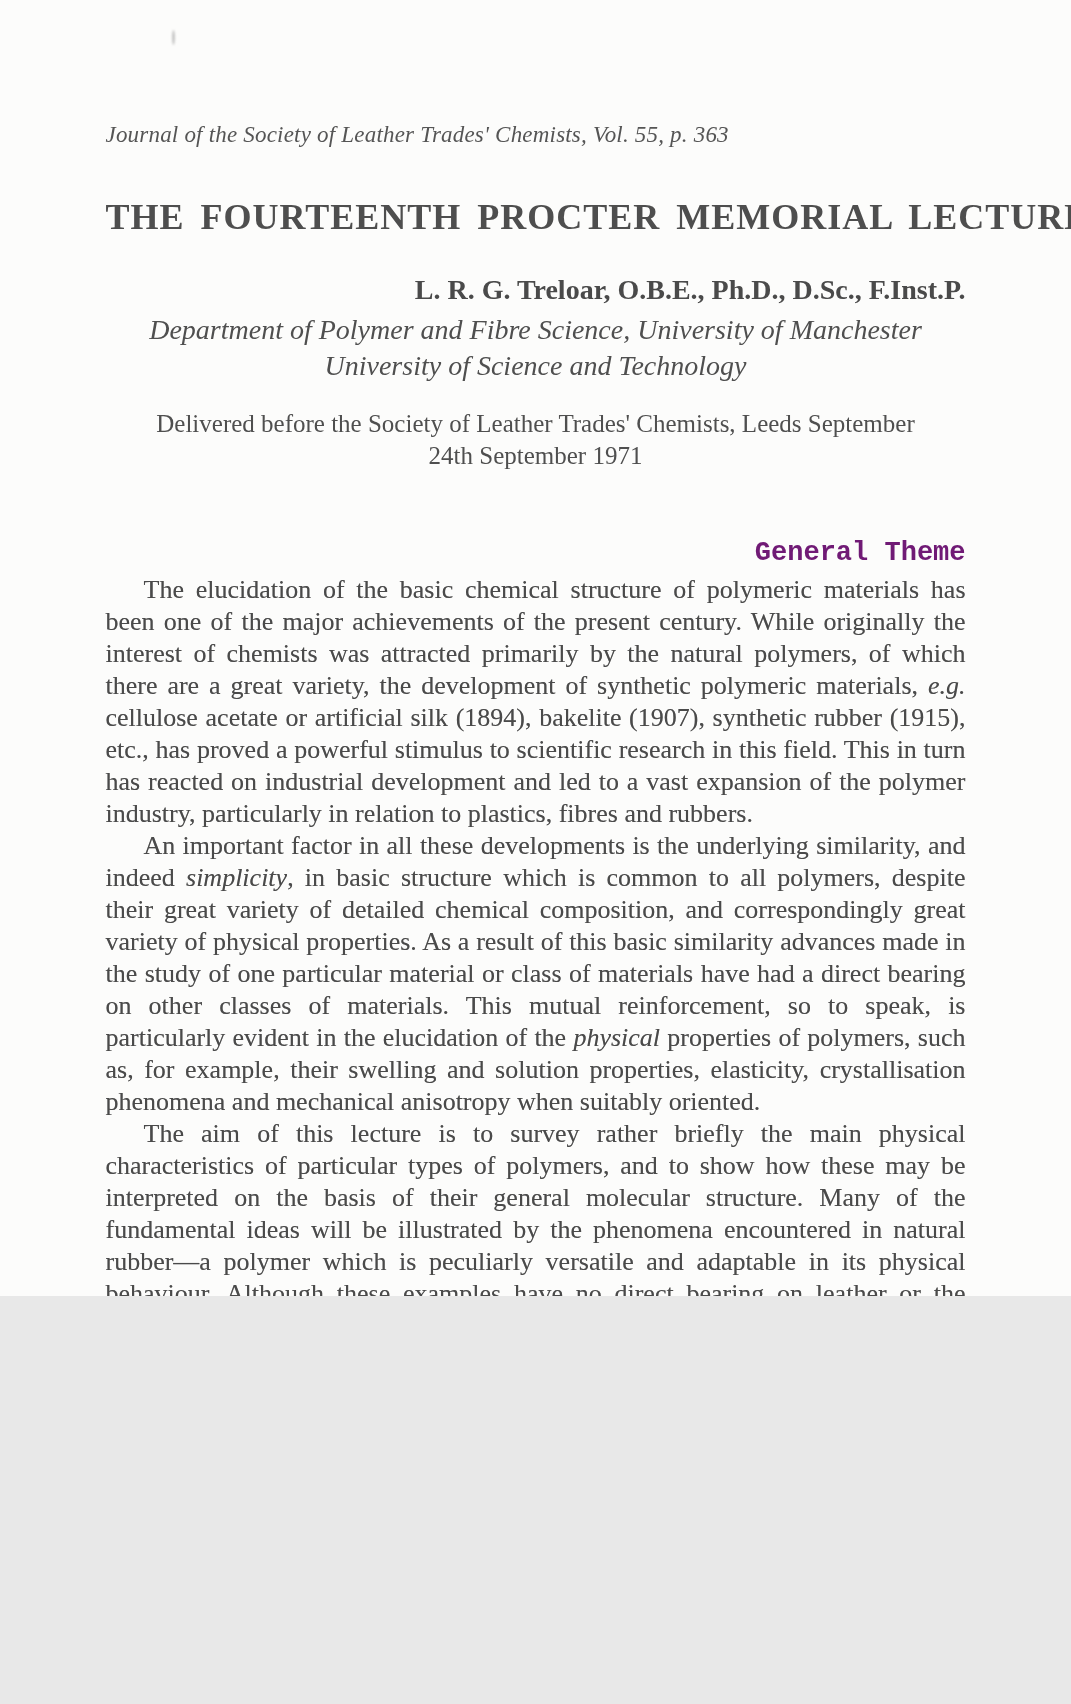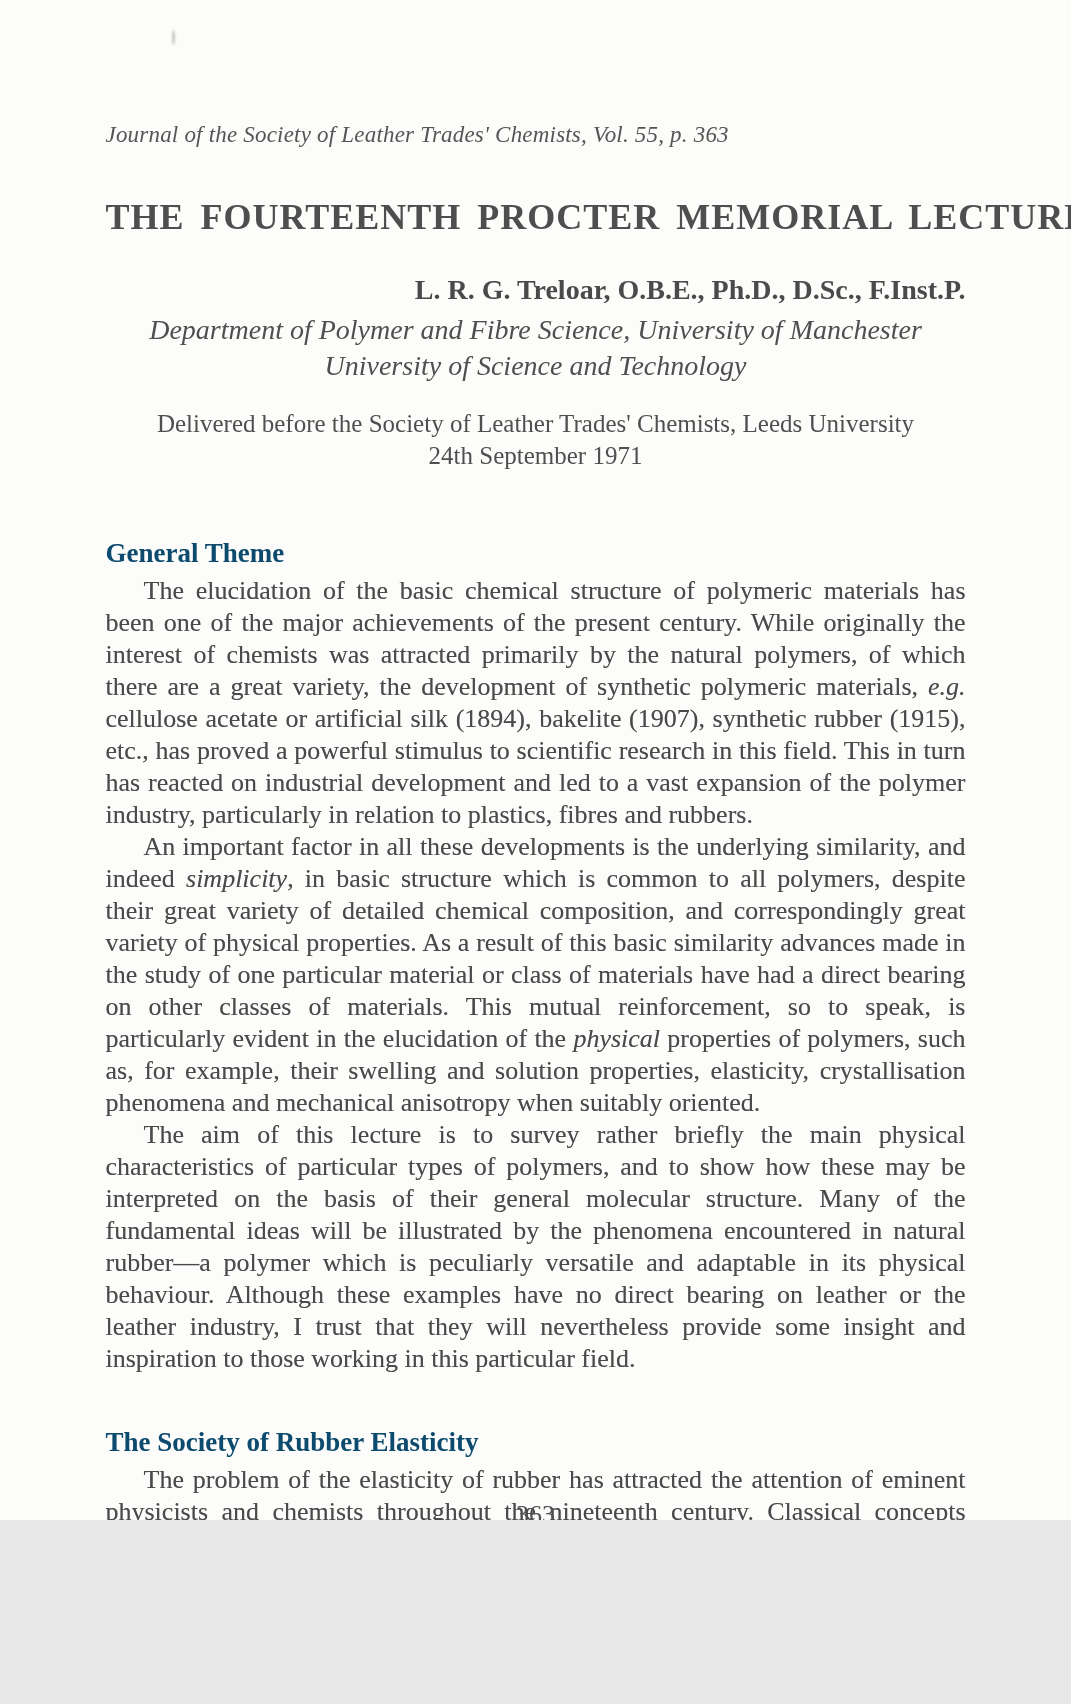--- a/index.html
+++ b/index.html
@@ -3,21 +3,21 @@
 <meta charset="utf-8">
 <style>
   html, body { margin: 0; padding: 0; }
   body {
     background: #e8e8e8;
     font-family: "Liberation Serif", "DejaVu Serif", serif;
   }
   .page {
     position: relative;
     width: 1071px;
-    height: 1520px;
+    height: 1296px;
     margin: 0 auto;
     background: #fcfcfb;
     color: #474747;
     overflow: hidden;
   }
   .scan-speck {
     position: absolute;
     left: 172px;
     top: 30px;
     width: 3px;
@@ -75,24 +75,25 @@
     margin-top: 24px;
     text-align: center;
     font-size: 25px;
     line-height: 32px;
     color: #4f4f4f;
   }
   .sections { margin-top: 40px; }
   .section-heading {
     margin: 0;
     padding: 26px 0 6px 0;
-    text-align: left;
+    text-align: right;
     font-weight: bold;
     font-size: 27px;
-    color: #0c4a6e;
+    color: #701a75;
+    font-family: Liberation Mono, monospace;
   }
   .section-heading.gap-large { padding-top: 52px; }
   .body-para {
     margin: 0;
     font-size: 26px;
     line-height: 32px;
     text-align: justify;
     text-indent: 38px;
     color: #4a4a4a;
     text-shadow: 0 0 .6px rgba(80,80,80,.45);
@@ -121,21 +122,21 @@
 
 
     <div class="author">L. R. G. Treloar, O.B.E., Ph.D., D.Sc., F.Inst.P.</div>
 
     <div class="affiliation">
       <div>Department of Polymer and Fibre Science, University of Manchester</div>
       <div>University of Science and Technology</div>
     </div>
 
     <div class="delivered">
-      <div>Delivered before the Society of Leather Trades' Chemists, Leeds University</div>
+      <div>Delivered before the Society of Leather Trades' Chemists, Leeds September</div>
       <div>24th September 1971</div>
     </div>
 
     <div class="sections">
         <h3 class="section-heading">General Theme</h3>
         <p class="body-para"><span>The elucidation of the basic chemical structure of polymeric materials has been one of the major achievements of the present century. While originally the interest of chemists was attracted primarily by the natural polymers, of which there are a great variety, the development of synthetic polymeric materials, </span><em>e.g.</em><span> cellulose acetate or artificial silk (1894), bakelite (1907), synthetic rubber (1915), etc., has proved a powerful stimulus to scientific research in this field. This in turn has reacted on industrial development and led to a vast expansion of the polymer industry, particularly in relation to plastics, fibres and rubbers.</span></p>
         <p class="body-para"><span>An important factor in all these developments is the underlying similarity, and indeed </span><em>simplicity</em><span>, in basic structure which is common to all polymers, despite their great variety of detailed chemical composition, and correspondingly great variety of physical properties. As a result of this basic similarity advances made in the study of one particular material or class of materials have had a direct bearing on other classes of materials. This mutual reinforcement, so to speak, is particularly evident in the elucidation of the </span><em>physical</em><span> properties of polymers, such as, for example, their swelling and solution properties, elasticity, crystallisation phenomena and mechanical anisotropy when suitably oriented.</span></p>
         <p class="body-para"><span>The aim of this lecture is to survey rather briefly the main physical characteristics of particular types of polymers, and to show how these may be interpreted on the basis of their general molecular structure. Many of the fundamental ideas will be illustrated by the phenomena encountered in natural rubber—a polymer which is peculiarly versatile and adaptable in its physical behaviour. Although these examples have no direct bearing on leather or the leather industry, I trust that they will nevertheless provide some insight and inspiration to those working in this particular field.</span></p>
         <h3 class="section-heading gap-large">The Society of Rubber Elasticity</h3>
         <p class="body-para justify-last"><span>The problem of the elasticity of rubber has attracted the attention of eminent physicists and chemists throughout the nineteenth century. Classical concepts</span></p>

